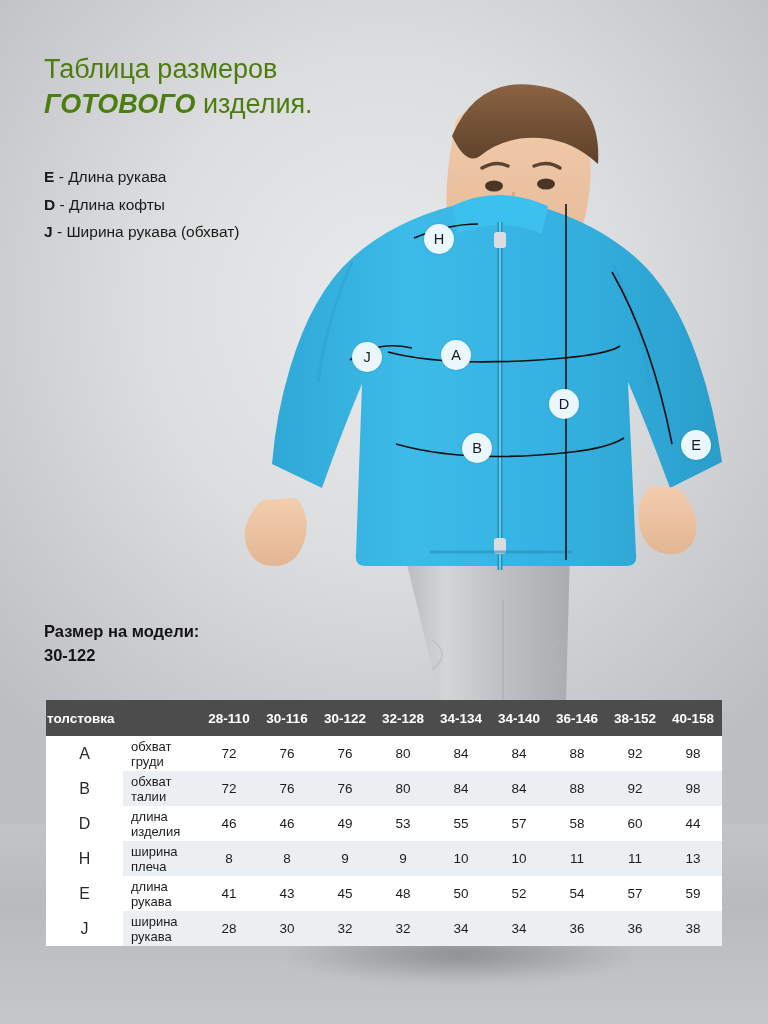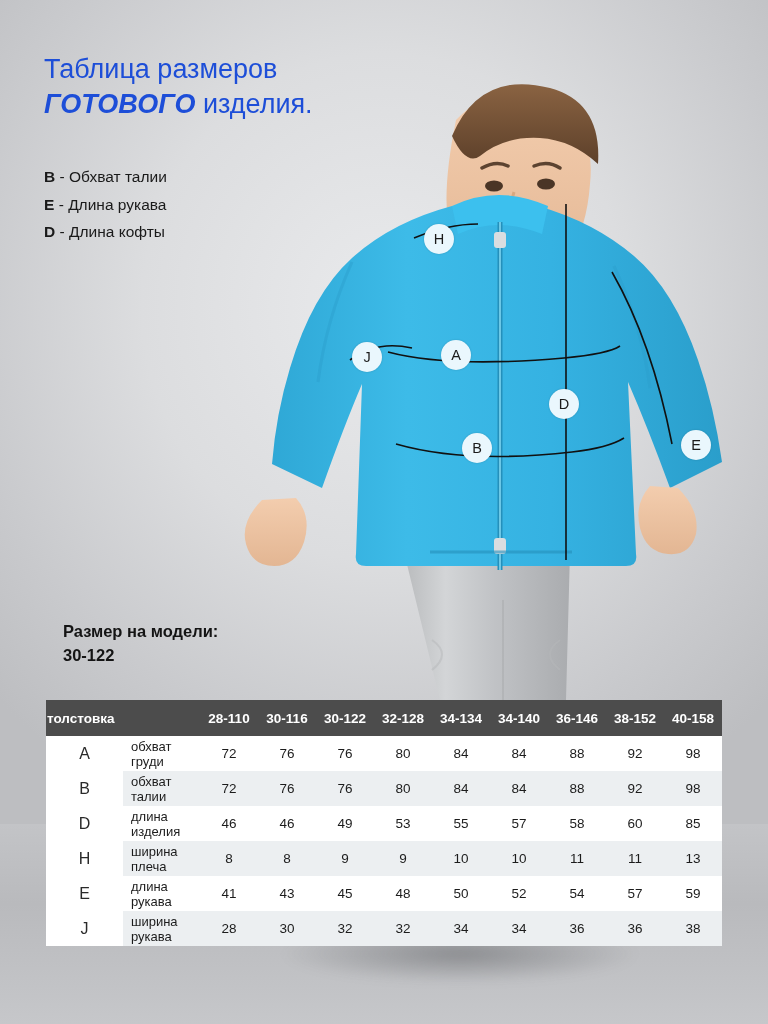--- a/index.html
+++ b/index.html
@@ -25,31 +25,31 @@
     background:radial-gradient(ellipse at center, rgba(80,82,86,.45) 0%, rgba(120,122,126,0) 70%);
     filter:blur(4px);
   }
 
   
   .model{position:absolute;left:0;top:0;width:768px;height:1024px;}
 
   
   .heading{
     position:absolute;left:44px;top:52px;width:380px;
-    font-size:27px;line-height:1.28;color:#1d4ed8;
+    font-size:27px;line-height:1.28;color:#4d7c0f;
   }
   .heading .bold{font-weight:bold;font-style:italic;text-align:right;}
   .legend{
     position:absolute;left:44px;top:163px;width:330px;
     font-size:15.5px;line-height:1.78;color:#1a1a1a;
   }
   .legend .k{font-weight:bold;}
   .model-size{
     position:absolute;left:44px;top:620px;
-    font-size:16.5px;font-weight:bold;line-height:1.45;color:#141414;margin-left:19px;
+    font-size:16.5px;font-weight:bold;line-height:1.45;color:#141414;
   }
 
   
   .marker{
     position:absolute;width:30px;height:30px;border-radius:50%;
     background:#eaf7fd;color:#1b1b1b;font-size:14.5px;font-weight:500;
     display:flex;align-items:center;justify-content:center;
     box-shadow:0 0 2px rgba(0,0,0,.18);
   }
 
@@ -180,27 +180,27 @@
   </g>
 </svg>
 
 <div class="heading">
   <span>Таблица размеров</span><br>
   <span class="bold">ГОТОВОГО</span><span> изделия.</span>
 </div>
 
 <div class="legend">
   <div>
-    <span class="k">B</span><span> - </span><span>Обхват талии</span>
-  </div>
-  <div>
     <span class="k">E</span><span> - </span><span>Длина рукава</span>
   </div>
   <div>
     <span class="k">D</span><span> - </span><span>Длина кофты</span>
+  </div>
+  <div>
+    <span class="k">J</span><span> - </span><span>Ширина рукава (обхват)</span>
   </div>
 </div>
 
 <div class="model-size">
   <div>Размер на модели:</div>
   <div>30-122</div>
 </div>
 
 <div class="marker" style="left:424px;top:224px;">H</div>
 <div class="marker" style="left:352px;top:342px;">J</div>
@@ -256,21 +256,21 @@
         <td class="code">D</td>
         <td class="param">длина изделия</td>
         <td>46</td>
         <td>46</td>
         <td>49</td>
         <td>53</td>
         <td>55</td>
         <td>57</td>
         <td>58</td>
         <td>60</td>
-        <td>85</td>
+        <td>44</td>
       </tr>
       <tr class="even">
         <td class="code">H</td>
         <td class="param">ширина плеча</td>
         <td>8</td>
         <td>8</td>
         <td>9</td>
         <td>9</td>
         <td>10</td>
         <td>10</td>

